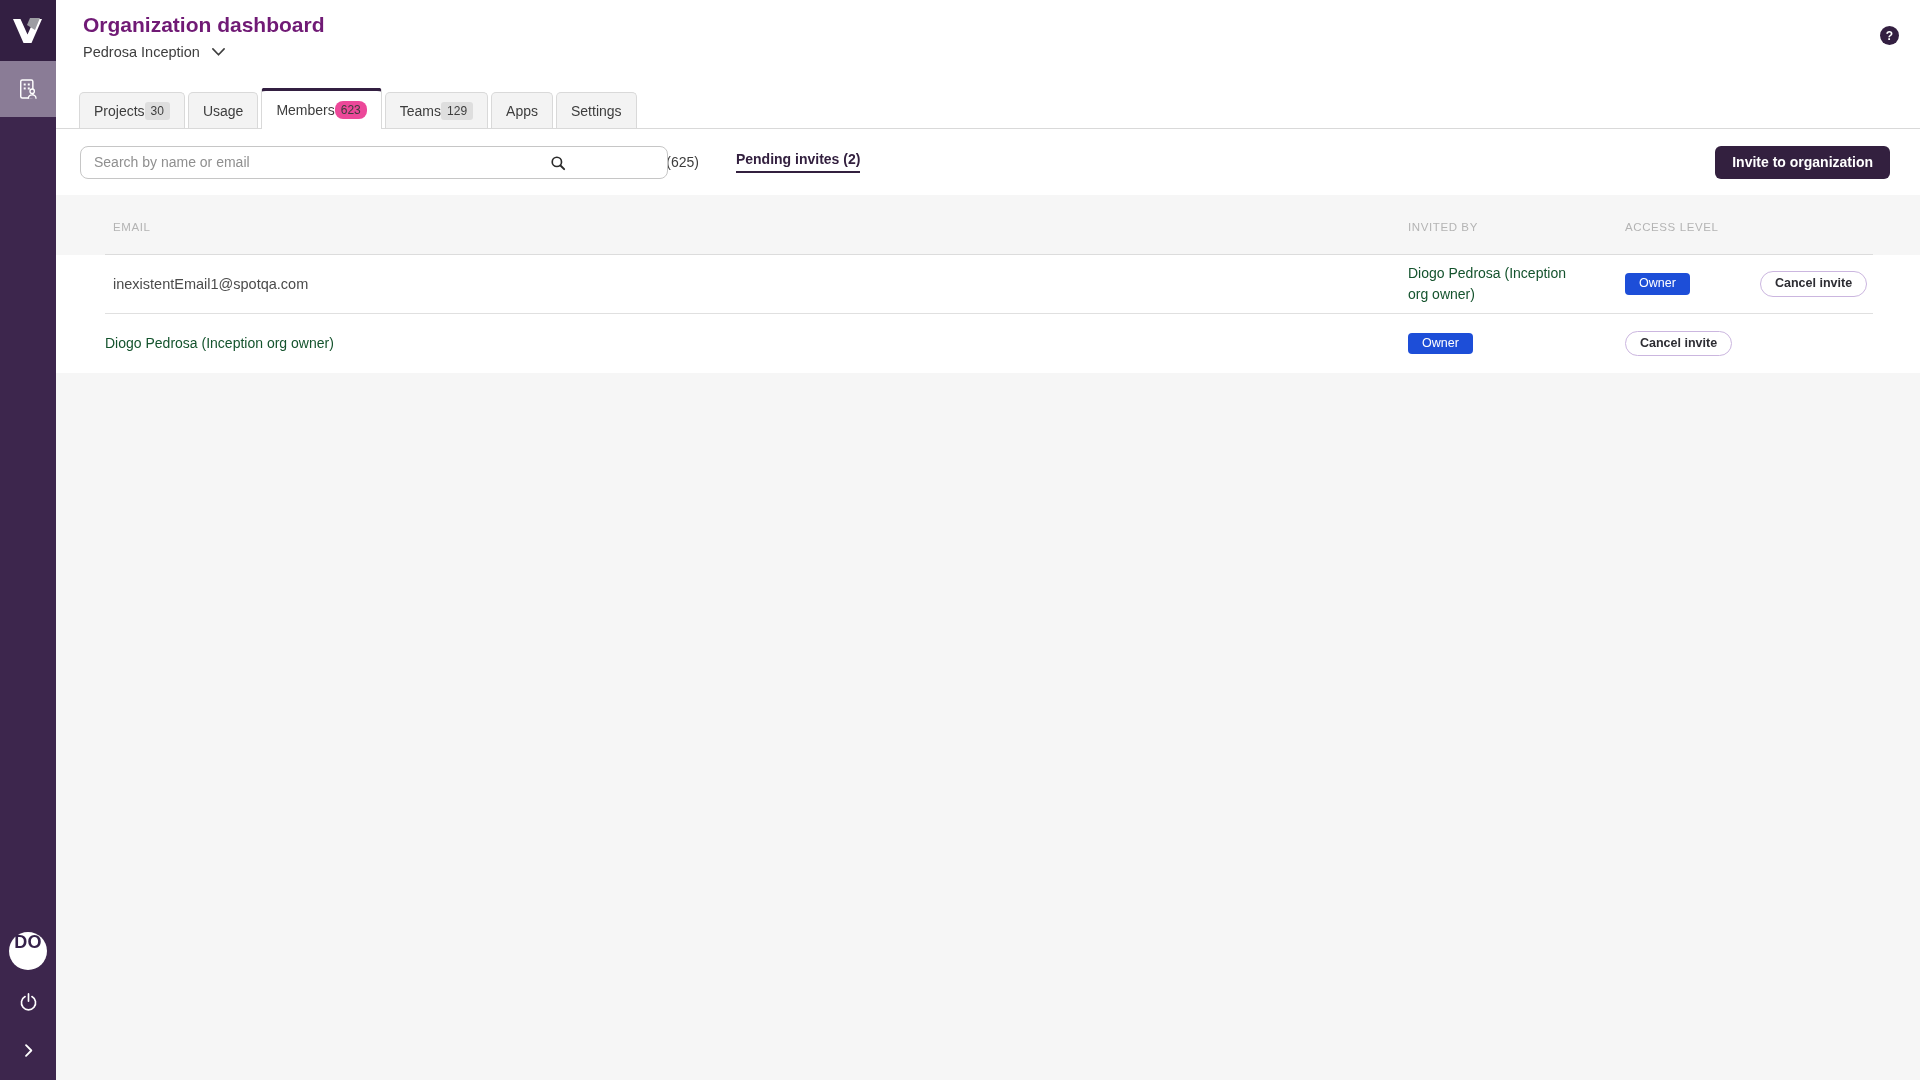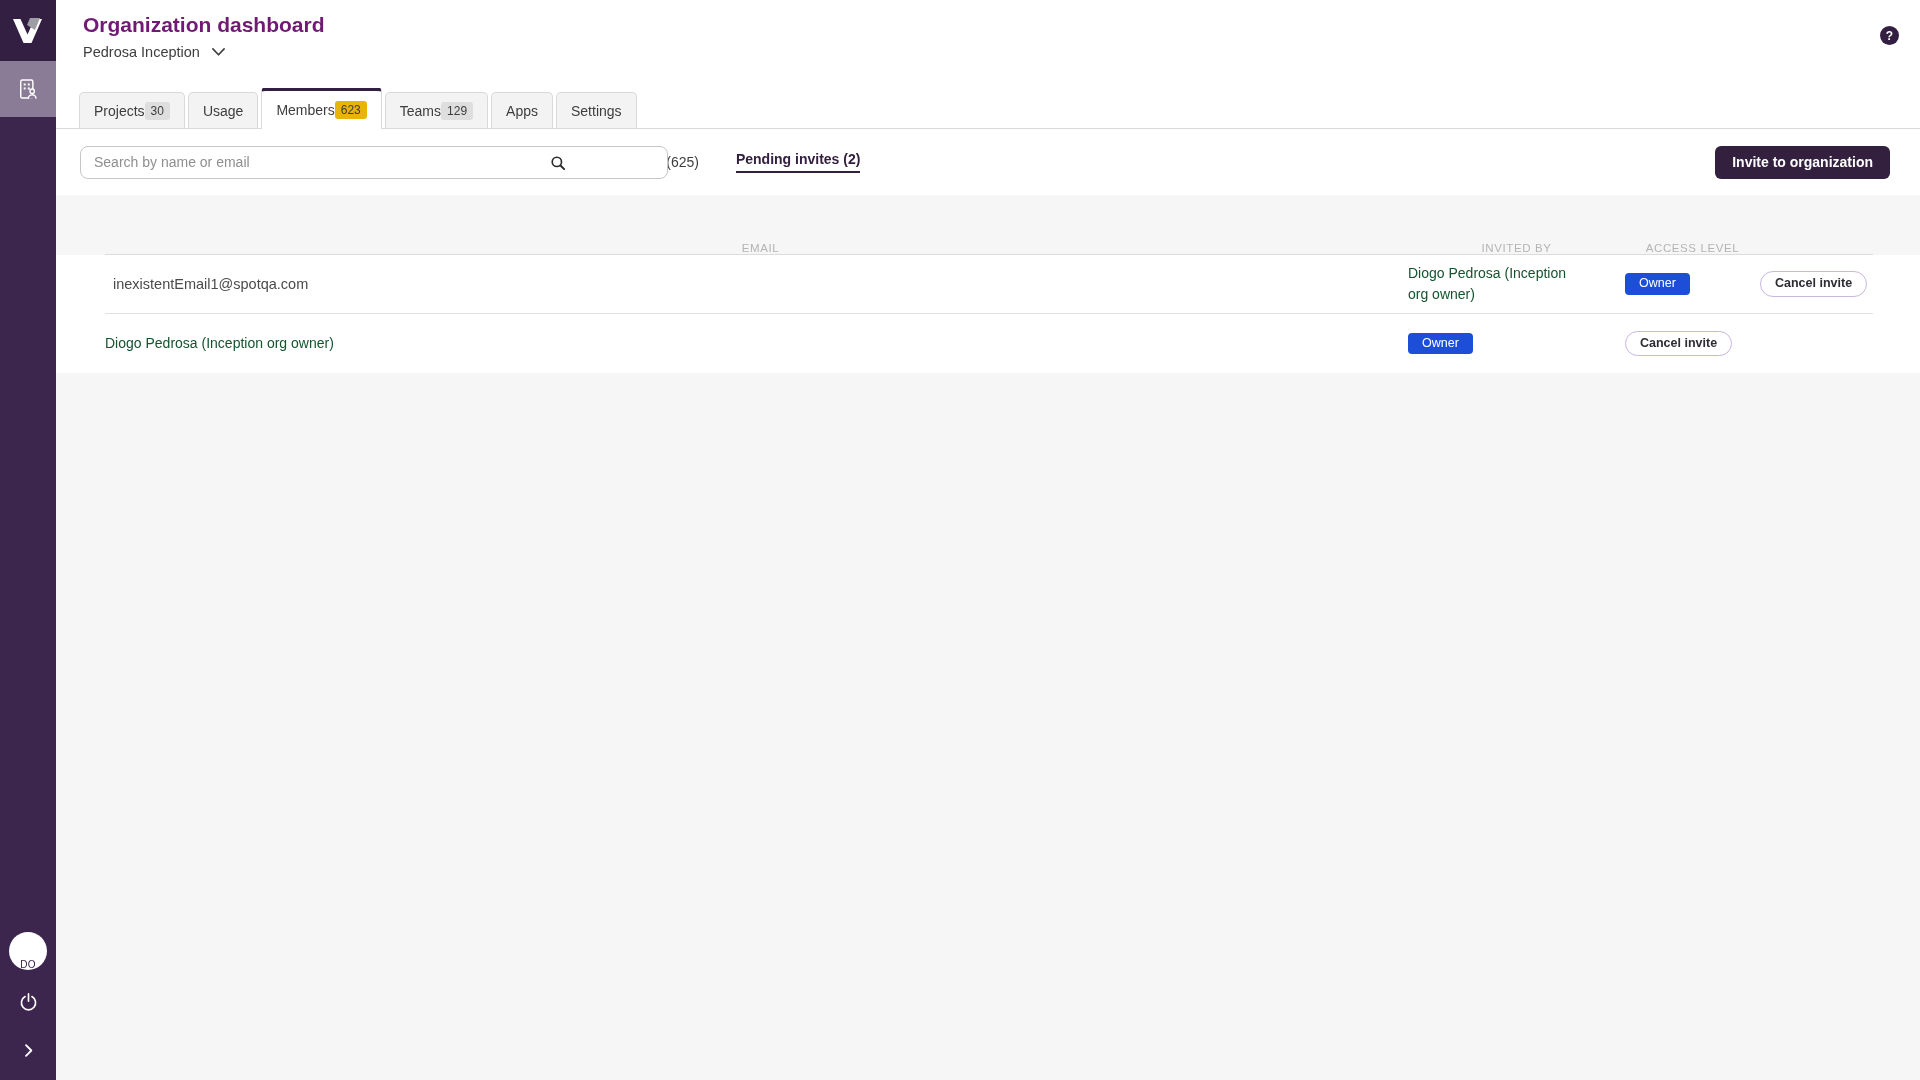--- a/index.html
+++ b/index.html
@@ -22,22 +22,22 @@
     display: flex; align-items: center; justify-content: center; cursor: pointer;
   }
   .side-nav-item {
     width: 56px; height: 56px; display: flex; align-items: center; justify-content: center;
     cursor: pointer;
   }
   .side-nav-item.active { background: #8a7c96; }
   .side-spacer { flex: 1; }
   .avatar {
     width: 38px; height: 38px; border-radius: 50%; background: #ffffff;
-    color: #35214a; font-weight: 400; font-size: 10px;
-    display: flex; align-items: flex-end; justify-content: center;
+    color: #35214a; font-weight: 700; font-size: 18px;
+    display: flex; align-items: flex-start; justify-content: center;
     margin-bottom: 22px; cursor: pointer; letter-spacing: 0.2px;
   }
   .side-btn {
     background: transparent; border: none; cursor: pointer; padding: 0;
     display: flex; align-items: center; justify-content: center;
   }
   .side-btn.power { margin-bottom: 29px; }
   .side-btn.expand { margin-bottom: 21px; }
 
   
@@ -70,21 +70,21 @@
     white-space: nowrap;
   }
   .tab.active {
     background: #ffffff; height: 42px; margin-bottom: -1px;
     border-top: 4px solid #331f41;
   }
   .tab-badge {
     background: #dedede; color: #3d3d3d; font-size: 12px; line-height: 1;
     padding: 3px 6px; border-radius: 3px;
   }
-  .tab.active .tab-badge { background: #eab308; }
+  .tab.active .tab-badge { background: #ec4899; border-radius: 8px; }
 
   
   .toolbar {
     height: 66px; background: #fff; display: flex; align-items: center;
     padding: 0 30px 0 24px;
   }
   .search-wrap { position: relative; width: 498px; }
   .search-wrap input {
     width: 588px; height: 33px; border: 1px solid #c6c6c6; border-radius: 8px;
     padding: 0 60px 0 13px; font-size: 14px; color: #3d3d3d; outline: none;
@@ -104,23 +104,22 @@
     height: 33px; padding: 0 17px; border-radius: 6px; white-space: nowrap;
   }
 
   
   .table-area { flex: 1; background: #f6f6f6; }
   .grid {
     display: grid; grid-template-columns: 1fr 217px 135px 113px;
     margin: 0 47px 0 49px;
   }
   .thead .grid {
-    height: 60px; align-items: end; padding-bottom: 0;
+    height: 60px; align-items: end; padding-bottom: 21px;
     border-bottom: 1px solid #dcdcdc;
-    text-align: center;
   }
   .th {
     font-size: 11.5px; letter-spacing: 0.6px; color: #b4b4b4; font-weight: 400;
   }
   .th.email-h { padding-left: 8px; }
   .trow { background: #ffffff; }
   .trow .grid { height: 59px; align-items: center; }
   .trow.divided .grid { border-bottom: 1px solid #e0e0e0; }
   .cell.email { padding-left: 8px; font-size: 14.5px; color: #4b4b4b; }
   .cell.invited { font-size: 14px; color: #14532d; line-height: 21px; padding-right: 40px; }

